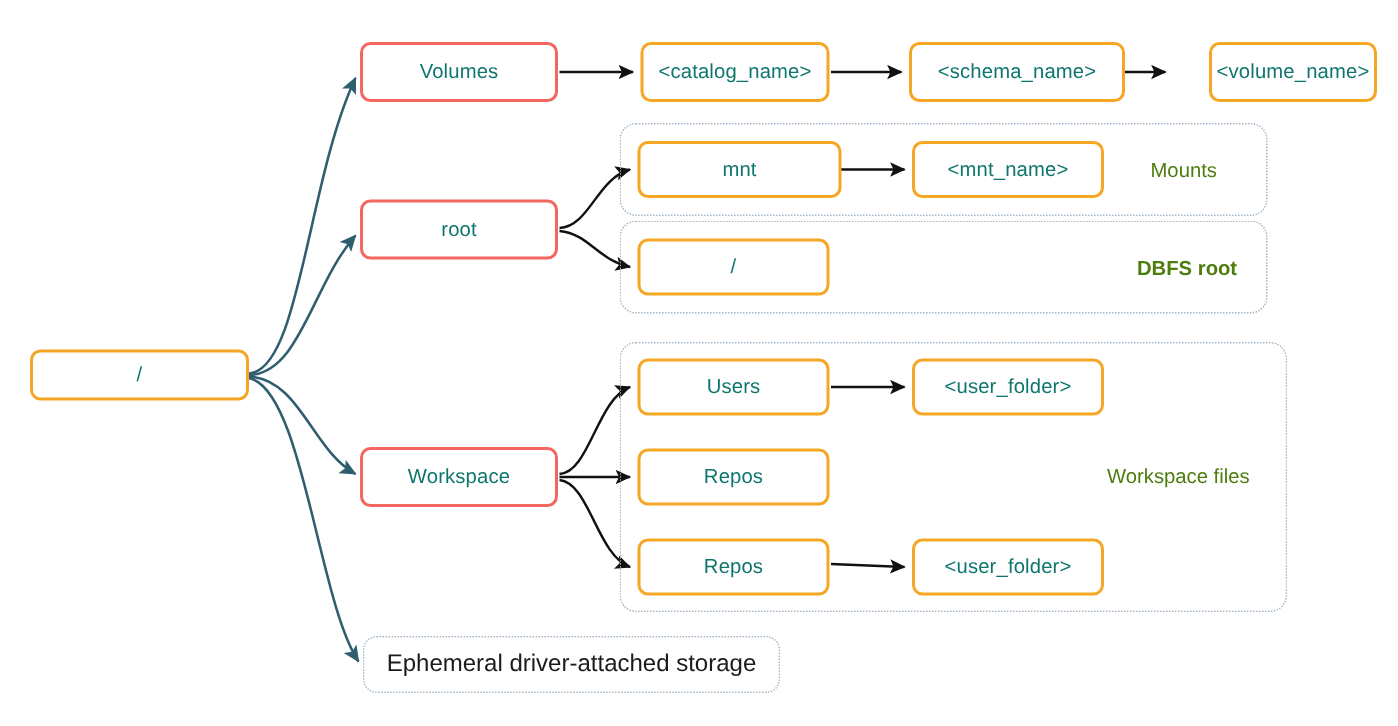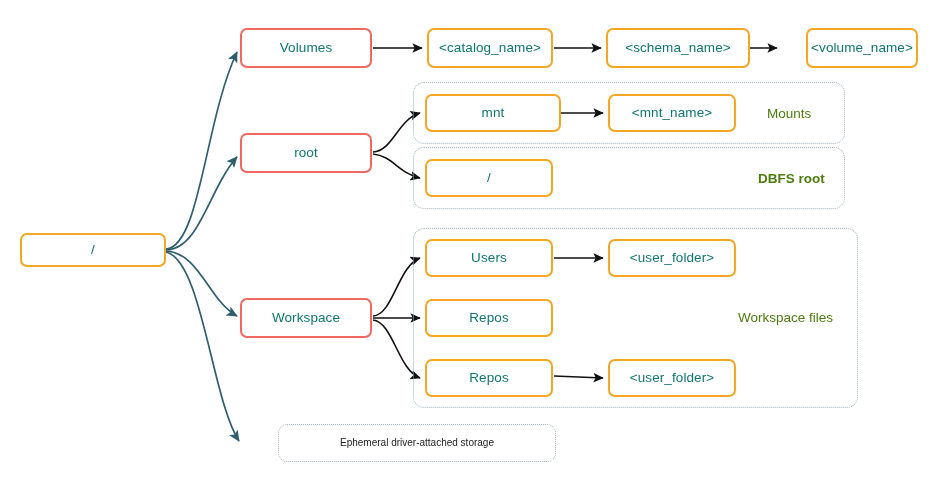--- a/index.html
+++ b/index.html
@@ -62,26 +62,25 @@
     line-height: 1;
   }
   .plain-box {
     position: absolute;
     box-sizing: border-box;
     border: 1.6px dotted #9fb3c4;
     border-radius: 9px;
     display: flex;
     align-items: center;
     justify-content: center;
-    font-size: 10px;
+    font-size: 16px;
     color: #1b1b1b;
     background: #ffffff;
     z-index: 3;
     line-height: 1;
-    margin-left: 36px;
   }
 </style>
 </head>
 <body>
 
 <div id="canvas">
 
   <svg id="edges" viewBox="0 0 932 484" xmlns="http://www.w3.org/2000/svg">
     <defs>
       <marker id="arrow-teal" markerWidth="7" markerHeight="7" refX="6" refY="3" orient="auto" markerUnits="strokeWidth">

